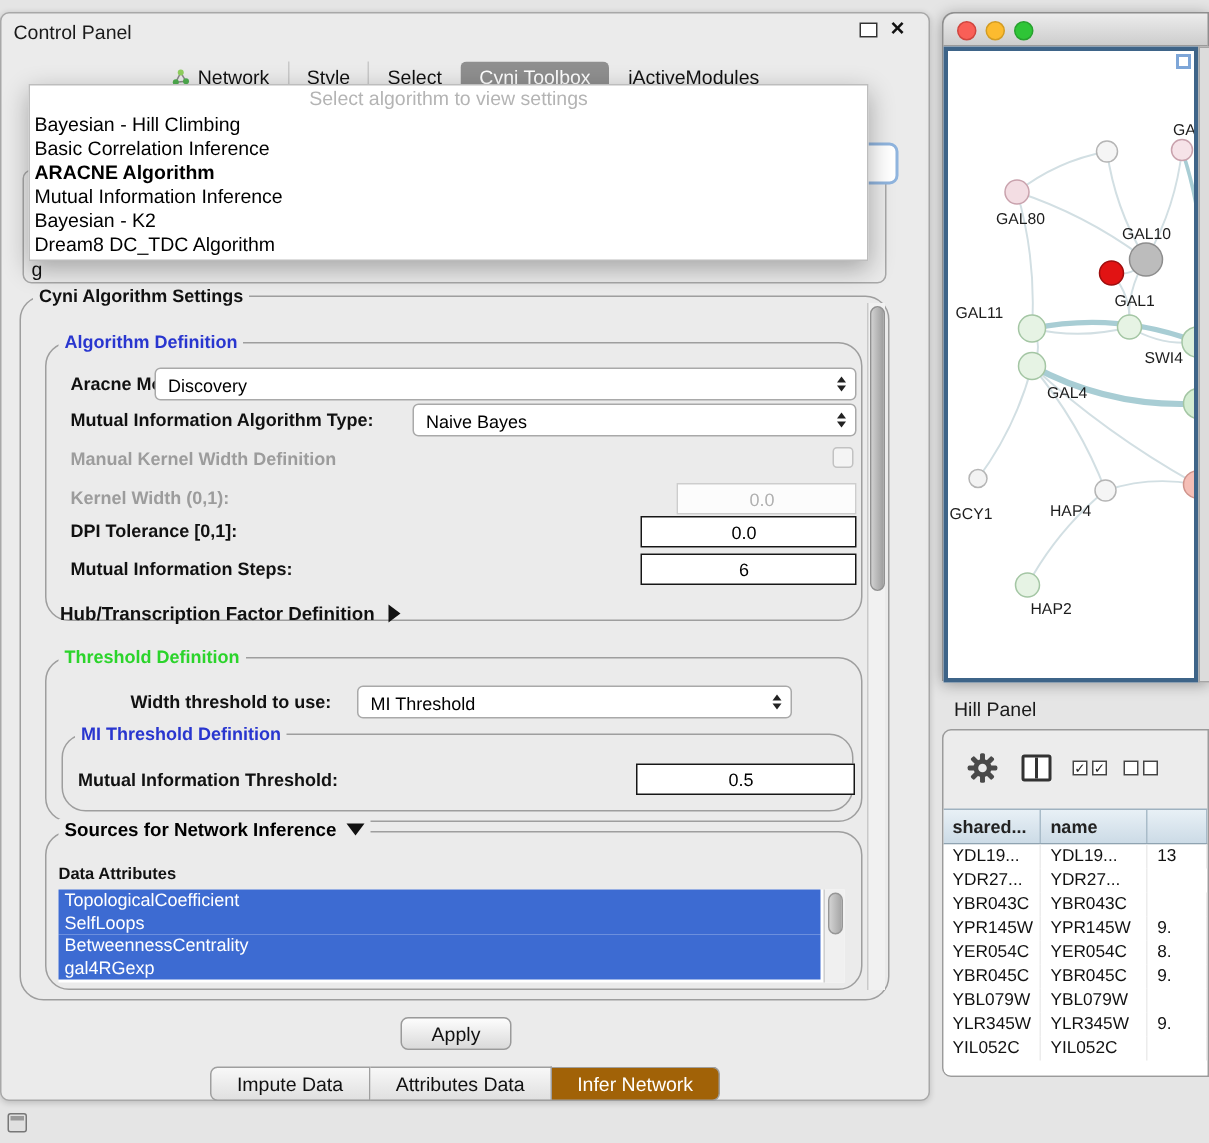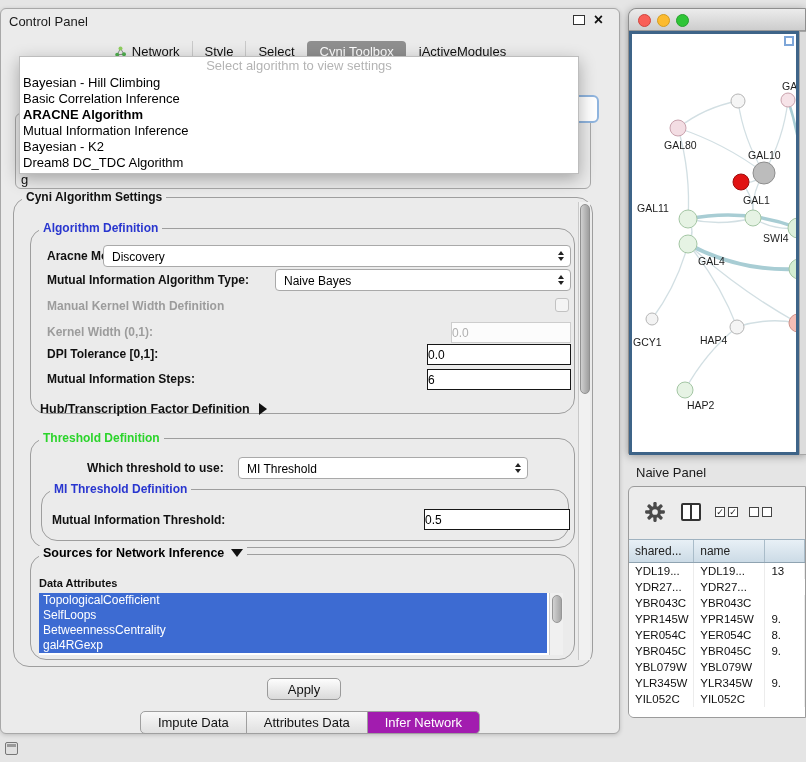--- a/index.html
+++ b/index.html
@@ -46,21 +46,21 @@
 
   .lbl{position:absolute;font-size:12px;font-weight:bold;color:#111;white-space:nowrap;}
   .lbl.disabled{color:#9c9c9c;}
 
   .combo{position:absolute;height:22px;background:#fff;border:1px solid #a9a9a9;border-radius:4px;box-sizing:border-box;}
   .combo-text{position:absolute;left:8px;top:4px;font-size:12px;color:#000;white-space:nowrap;}
   .combo-arrows{position:absolute;right:6px;top:5px;display:flex;flex-direction:column;gap:2px;align-items:center;}
   .tri-up{width:0;height:0;border-left:3.5px solid transparent;border-right:3.5px solid transparent;border-bottom:4.5px solid #222;display:block;}
   .tri-down{width:0;height:0;border-left:3.5px solid transparent;border-right:3.5px solid transparent;border-top:4.5px solid #222;display:block;}
 
-  .tbox{position:absolute;height:21px;box-sizing:border-box;background:#fff;border:1.5px solid #161616;font-size:12px;text-align:left;padding:3px 6px 0 0;color:#000;}
+  .tbox{position:absolute;height:21px;box-sizing:border-box;background:#fff;border:1.5px solid #161616;font-size:12px;text-align:center;padding:3px 6px 0 0;color:#000;}
   .tbox.disabled{border:1px solid #cdcdcd;color:#b0b0b0;background:#fcfcfc;}
   .checkbox{position:absolute;width:14px;height:14px;border:1px solid #c2c2c2;background:#f4f4f4;border-radius:3px;box-sizing:border-box;}
 
   .hub-row{position:absolute;left:26px;top:204px;display:flex;align-items:center;gap:9px;font-size:12.5px;font-weight:bold;color:#111;}
   .tri-right{width:0;height:0;border-top:6px solid transparent;border-bottom:6px solid transparent;border-left:8px solid #111;display:inline-block;}
   .sources-title{position:absolute;top:-9px;left:8px;background:#ebebeb;padding:0 4px;font-size:12.5px;font-weight:bold;display:flex;align-items:center;gap:7px;white-space:nowrap;}
   .tri-down-blk{width:0;height:0;border-left:6px solid transparent;border-right:6px solid transparent;border-top:8px solid #111;display:inline-block;}
 
   .data-attr-label{position:absolute;left:8px;top:22px;font-size:11px;font-weight:bold;color:#111;}
   .src-list{position:absolute;left:8px;top:38px;width:524px;height:62px;background:#fff;}
@@ -72,21 +72,21 @@
   .main-thumb{position:absolute;left:1px;top:2px;width:8px;height:188px;background:linear-gradient(90deg,#d0d0d0,#9e9e9e);border:1px solid #919191;border-radius:5px;}
 
   .apply-btn{position:absolute;left:266px;top:669px;width:74px;height:22px;border:1px solid #9a9a9a;border-radius:5px;
     background:linear-gradient(#fdfdfd,#dadada);font-size:13px;font-family:"Liberation Sans",sans-serif;color:#111;}
 
   .bottom-tabs{position:absolute;left:0;top:702px;width:100%;display:flex;justify-content:center;}
   .bseg{height:21px;line-height:21px;padding:0 17px;font-size:13px;background:linear-gradient(#f8f8f8,#e0e0e0);
     border:1px solid #9f9f9f;border-left:none;color:#111;white-space:nowrap;}
   .bseg:first-child{border-left:1px solid #9f9f9f;border-radius:5px 0 0 5px;}
   .bseg:last-child{border-radius:0 5px 5px 0;}
-  .bseg.selected{background:#a21caf;color:#fff;}
+  .bseg.selected{background:#a16207;color:#fff;}
 
   
   .net-window{position:absolute;left:628px;top:8px;width:178px;height:446px;background:#c9c9c9;border:1px solid #8e8e8e;
     border-radius:8px 0 0 0;box-shadow:0 2px 10px rgba(0,0,0,.35);box-sizing:border-box;}
   .net-titlebar{position:absolute;left:0;top:0;width:100%;height:22px;background:linear-gradient(#ececec,#cdcdcd);
     border-radius:8px 0 0 0;border-bottom:1px solid #9a9a9a;box-sizing:border-box;}
   .light{position:absolute;top:5px;width:13px;height:13px;border-radius:50%;box-sizing:border-box;}
   .light.red{left:9px;background:#f95f57;border:1px solid #d0453e;}
   .light.yellow{left:28px;background:#fcbb2f;border:1px solid #d39c22;}
   .light.green{left:47px;background:#2fc537;border:1px solid #27a12e;}
@@ -102,21 +102,21 @@
   .table-toolbar{position:absolute;left:0;top:0;width:100%;height:52px;}
   .icon-gear{position:absolute;left:15px;top:14px;width:22px;height:22px;}
   .icon-cols{position:absolute;left:52px;top:16px;width:20px;height:18px;border:2px solid #333;border-radius:2px;background:#fff;box-sizing:border-box;}
   .icon-cols::after{content:"";position:absolute;left:7px;top:0;bottom:0;width:2px;background:#333;}
   .check-pair{position:absolute;top:20px;display:flex;gap:3px;}
   .cp-a{left:86px;} .cp-b{left:120px;}
   .cbx{width:10px;height:10px;border:1.5px solid #444;font-size:9px;line-height:9px;color:#222;text-align:center;background:#fff;box-sizing:border-box;}
   .cbx.checked::after{content:"\2713";}
   .table-header{position:absolute;left:0;top:52px;width:100%;height:24px;background:linear-gradient(#e8f0f6,#ccdbe6);
     border-top:1px solid #9fb2c0;border-bottom:1px solid #8fa3b1;display:flex;box-sizing:border-box;}
-  .th{font-size:12px;color:#222;padding:4px 0 0 6px;border-right:1px solid #a9bcc9;box-sizing:border-box;height:100%;white-space:nowrap;overflow:hidden;}
+  .th{font-size:12px;color:#222;padding:4px 0 0 6px;border-right:1px solid #a9bcc9;box-sizing:border-box;height:100%;white-space:nowrap;overflow:hidden;font-weight:bold;}
   .table-body{position:absolute;left:0;top:76px;bottom:0;width:100%;background:#fff;overflow:hidden;}
   .tr{display:flex;height:16px;}
   .td{font-size:11.5px;color:#111;padding:2px 0 0 6px;border-right:1px solid #ececec;box-sizing:border-box;white-space:nowrap;overflow:hidden;}
 
   .mini-icon{position:absolute;left:5px;top:742px;width:13px;height:13px;border:1px solid #777;background:#e0e0e0;border-radius:2px;box-sizing:border-box;}
   .mini-icon::after{content:"";position:absolute;left:1px;right:1px;top:1px;height:3px;background:#9a9a9a;}
 </style>
 </head>
 <body>
 
@@ -210,21 +210,21 @@
       </div>
 
       <div class="hub-row">
         <span>Hub/Transcription Factor Definition</span>
         <i class="tri-right"></i>
       </div>
 
       <div class="grp thr-group">
         <span class="grp-title green">Threshold Definition</span>
 
-        <span class="lbl" style="left:56px;top:22px">Which threshold to use:</span>
+        <span class="lbl" style="left:56px;top:22px">Width threshold to use:</span>
         <div class="combo" style="left:207px;top:18px;width:290px">
           <span class="combo-text">MI Threshold</span>
           <span class="combo-arrows">
               <i class="tri-up"></i>
               <i class="tri-down"></i>
             </span>
         </div>
 
         <div class="grp mi-group">
           <span class="grp-title blue">MI Threshold Definition</span>
@@ -315,21 +315,21 @@
           <text x="66" y="231" font-size="10.5" fill="#1c1c1c">GAL4</text>
           <text x="1" y="312" font-size="10.5" fill="#1c1c1c">GCY1</text>
           <text x="68" y="310" font-size="10.5" fill="#1c1c1c">HAP4</text>
           <text x="55" y="375" font-size="10.5" fill="#1c1c1c">HAP2</text>
         </svg>
       <div class="birdseye"></div>
     </div>
     <div class="net-scrollbar"></div>
   </div>
 
-  <div class="table-panel-label">Naive Panel</div>
+  <div class="table-panel-label">Hill Panel</div>
 
   <div class="table-window">
     <div class="table-toolbar">
       <span class="icon-gear">
         <svg width="22" height="22" viewBox="0 0 20 20">
           <g fill="#4a4a4a">
             <rect x="8.5" y="1" width="3" height="18" rx="1"></rect>
             <rect x="1" y="8.5" width="18" height="3" rx="1"></rect>
             <rect x="8.5" y="1" width="3" height="18" rx="1" transform="rotate(45 10 10)"></rect>
             <rect x="8.5" y="1" width="3" height="18" rx="1" transform="rotate(-45 10 10)"></rect>

